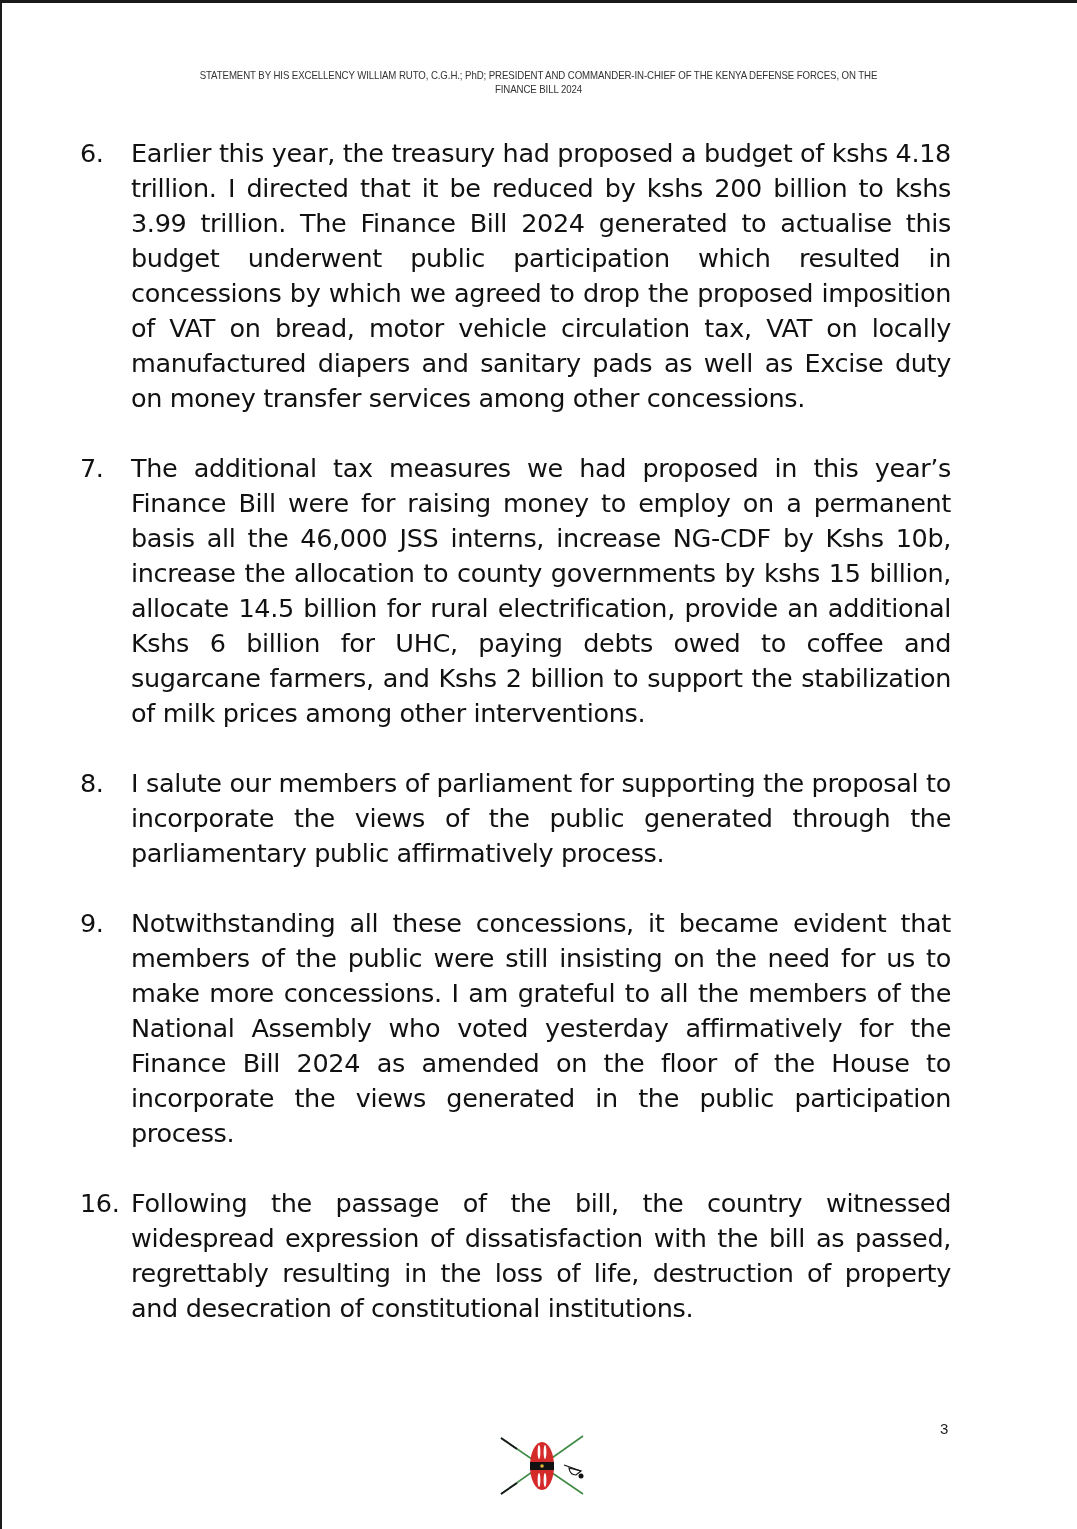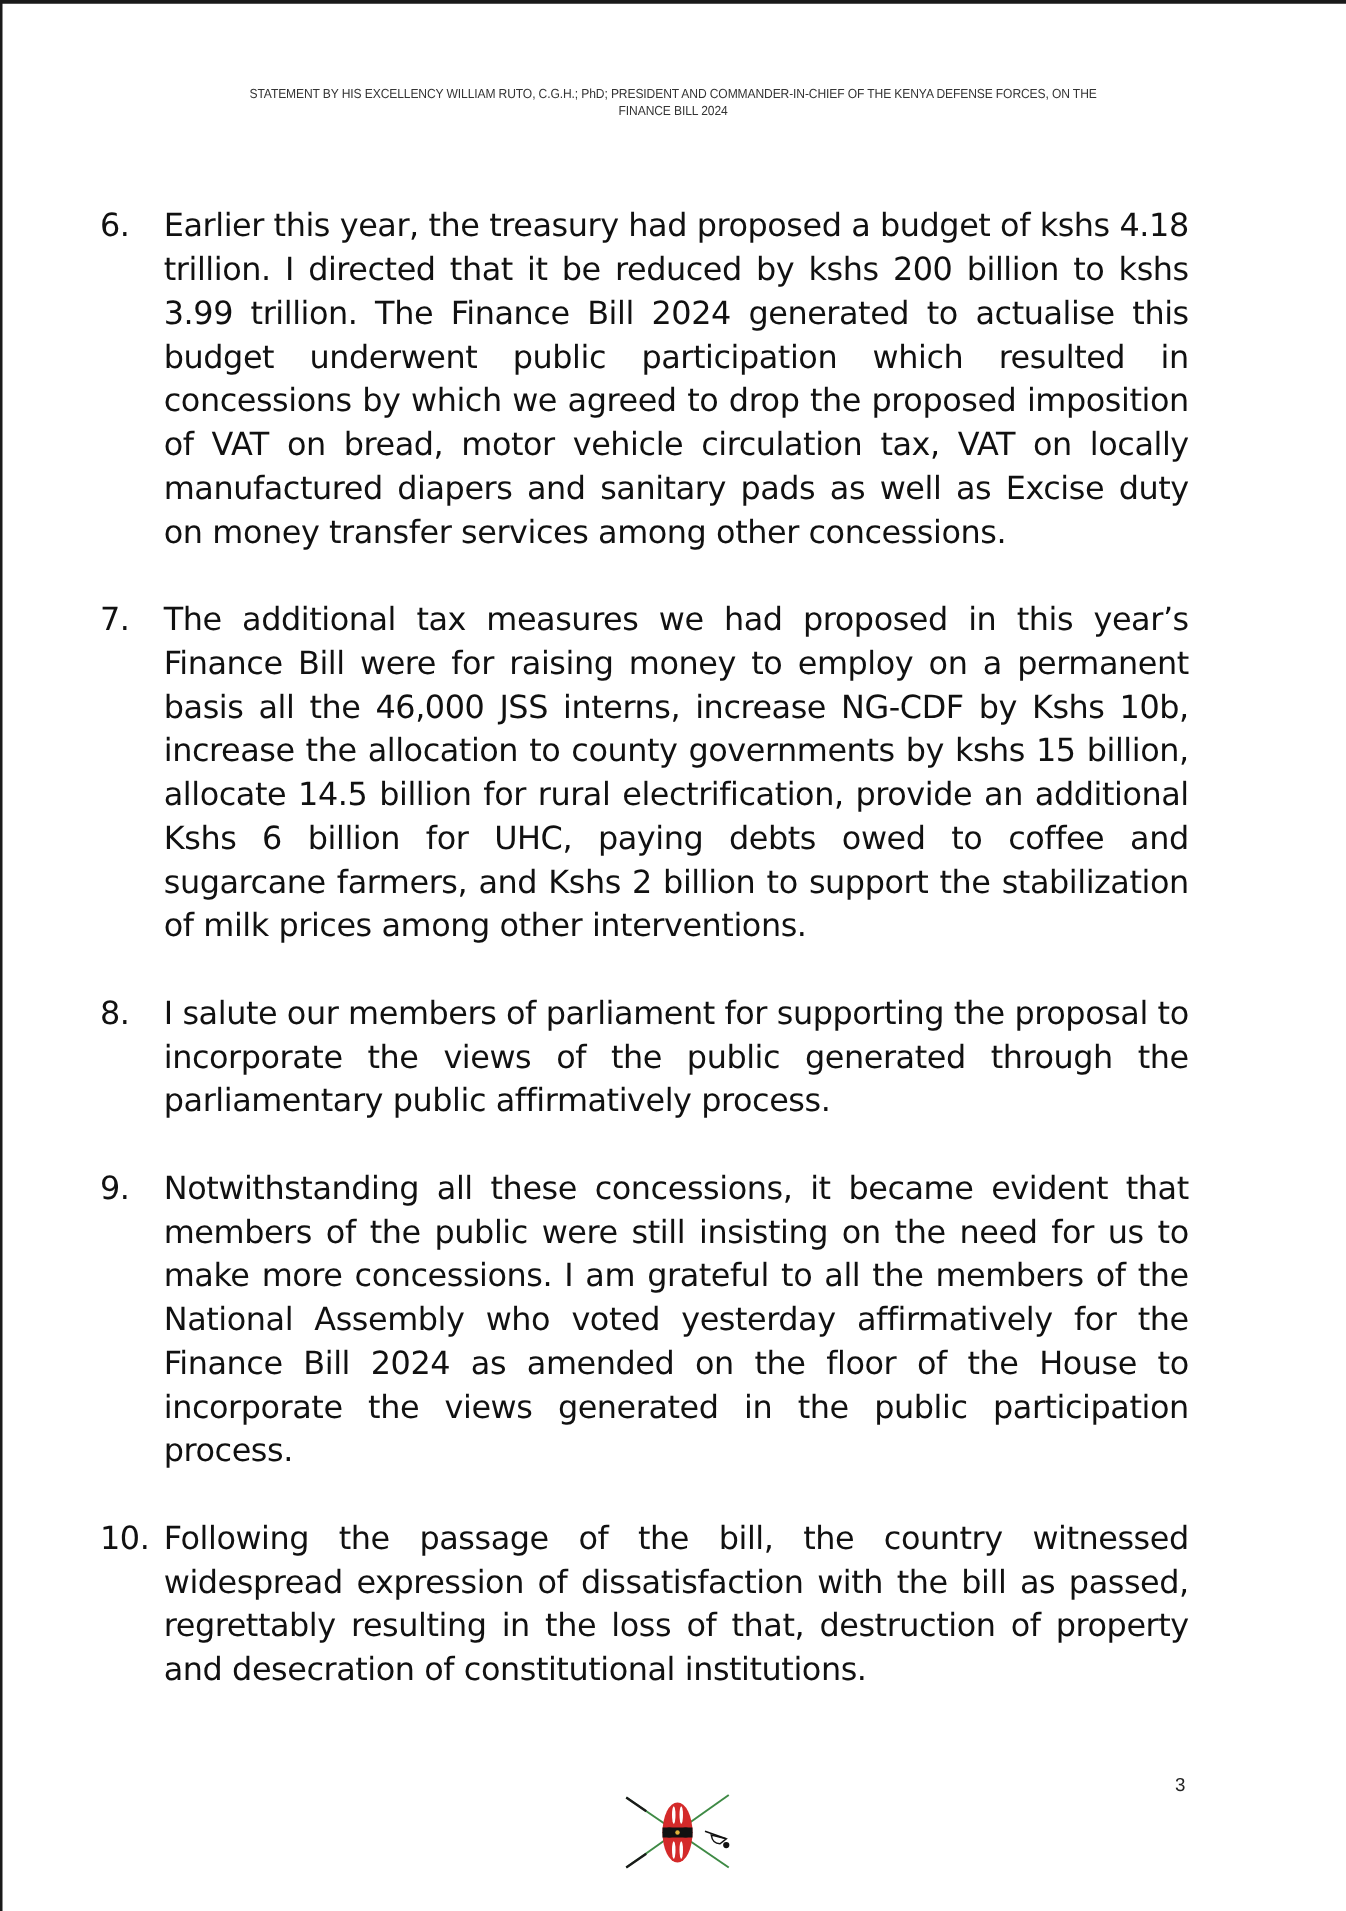--- a/index.html
+++ b/index.html
@@ -61,21 +61,20 @@
       margin: 0 0 35px 0;
     }
     .para .num {
       position: absolute;
       left: 0;
       top: 0;
       width: 51px;
     }
     .para .text {
       display: block;
-      margin-top: 28px;
     }
     .page-number {
       position: absolute;
       left: 940px;
       top: 1420px;
       font-family: "Liberation Sans", sans-serif;
       font-size: 15px;
       color: #222;
     }
     .emblem {
@@ -108,22 +107,22 @@
   </li>
   <li class="para">
     <span class="num">8.</span>
     <span class="text">I salute our members of parliament for supporting the proposal to incorporate the views of the public generated through the parliamentary public affirmatively process.</span>
   </li>
   <li class="para">
     <span class="num">9.</span>
     <span class="text">Notwithstanding all these concessions, it became evident that members of the public were still insisting on the need for us to make more concessions. I am grateful to all the members of the National Assembly who voted yesterday affirmatively for the Finance Bill 2024 as amended on the floor of the House to incorporate the views generated in the public participation process.</span>
   </li>
   <li class="para">
-    <span class="num">10.</span>
-    <span class="text">Following the passage of the bill, the country witnessed widespread expression of dissatisfaction with the bill as passed, regrettably resulting in the loss of that, destruction of property and desecration of constitutional institutions.</span>
+    <span class="num">16.</span>
+    <span class="text">Following the passage of the bill, the country witnessed widespread expression of dissatisfaction with the bill as passed, regrettably resulting in the loss of life, destruction of property and desecration of constitutional institutions.</span>
   </li>
 </ol>
 
 <div class="page-number">3</div>
 
 <svg class="emblem" viewBox="0 0 92 66">
 
   <line x1="4" y1="6" x2="86" y2="62" stroke="#3e8a45" stroke-width="1.6"></line>
   <line x1="86" y1="4" x2="4" y2="62" stroke="#3e8a45" stroke-width="1.6"></line>
   <line x1="4" y1="6" x2="20" y2="17" stroke="#1a1a1a" stroke-width="1.8"></line>

